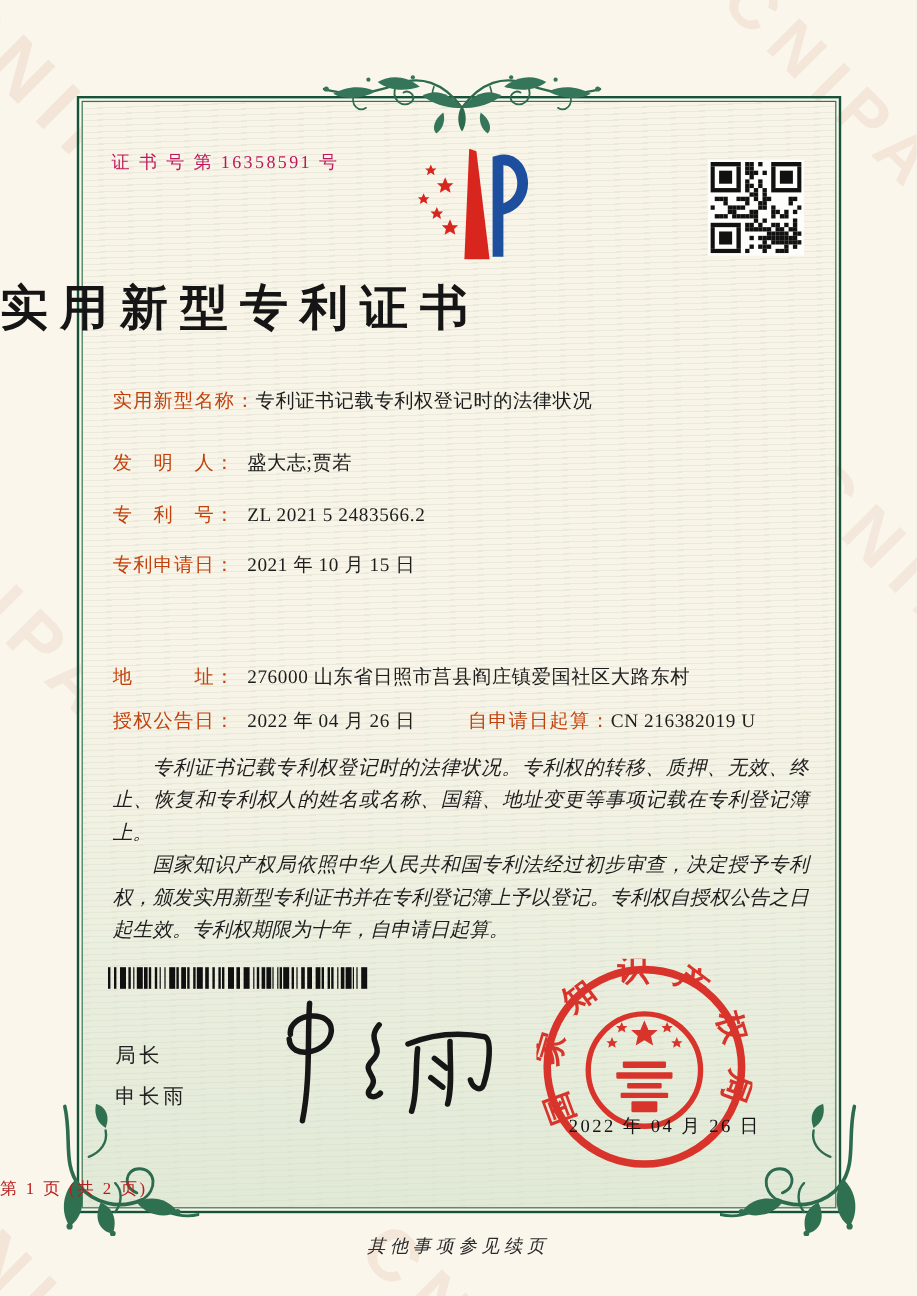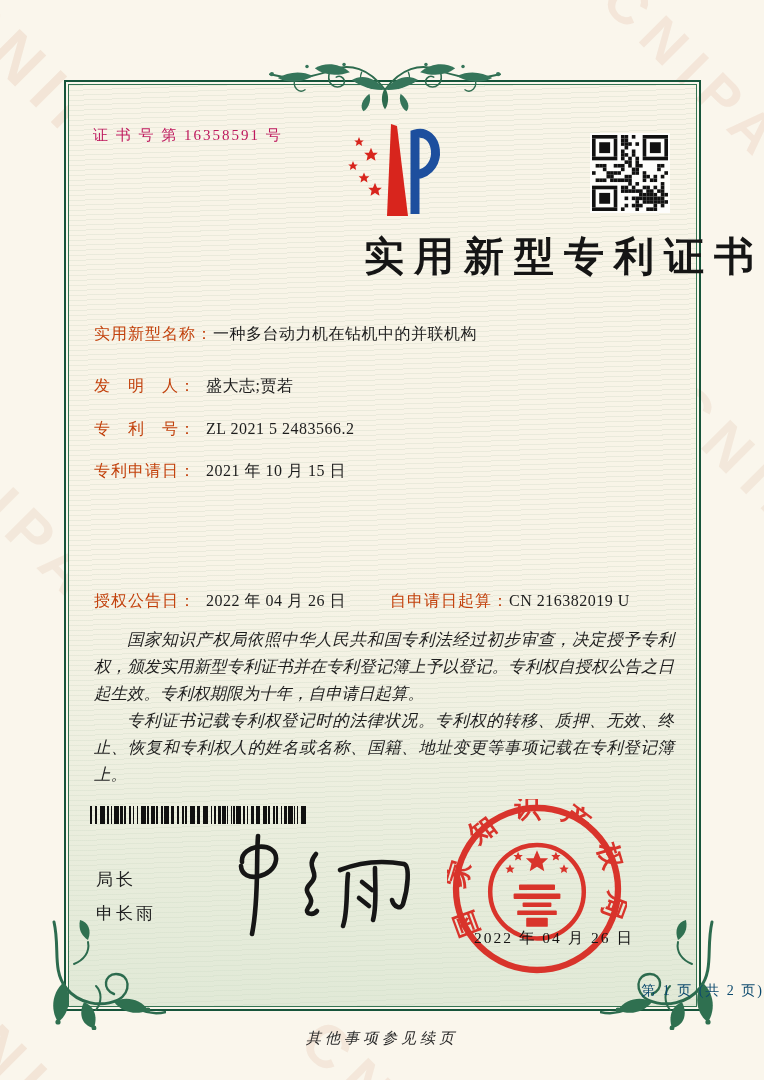--- a/index.html
+++ b/index.html
@@ -44,21 +44,21 @@
   .flourish.bl{left:44px;top:918px;}
   .flourish.br{left:600px;top:918px;transform:scaleX(-1);}
   
   .cert-no{
     position:absolute;left:93px;top:126px;font-size:15px;color:#be185d;
     letter-spacing:2px;
   }
   .logo{position:absolute;left:328px;top:124px;width:114px;height:98px;}
   .qr{position:absolute;left:590px;top:133px;width:76px;height:76px;background:#fdfdfb;padding:2px;}
   .title{
-    position:absolute;left:0;top:229px;width:100%;text-align:right;
+    position:absolute;left:0;top:229px;width:100%;text-align:left;
     font-size:40px;font-weight:bold;letter-spacing:10px;color:#151515;
   }
   
   .row{
     position:absolute;left:94px;width:584px;font-size:16px;color:#222;
     white-space:nowrap;letter-spacing:.5px;
   }
   .row .lbl{display:inline-block;min-width:112px;letter-spacing:1px;color:#c2410c;}
   .row .val{color:#1d1d1d;}
   .r1{top:324px}.r2{top:376px}.r3{top:419px}.r4{top:461px}
@@ -76,22 +76,22 @@
   .barcode i{display:inline-block;height:18px;background:#101010;}
   .signer-title{position:absolute;left:96px;top:868px;font-size:17px;color:#222;letter-spacing:3px;}
   .signer-name{position:absolute;left:96px;top:902px;font-size:17px;color:#222;letter-spacing:3px;}
   .signature{position:absolute;left:212px;top:828px;width:212px;height:118px;}
   .seal{position:absolute;left:447px;top:799px;width:180px;height:180px;opacity:.92;}
   .seal-date{
     position:absolute;left:474px;top:928px;width:160px;font-size:15.5px;
     letter-spacing:2px;color:#141414;z-index:5;
   }
   .page-number{
-    position:absolute;left:0;top:982px;width:764px;text-align:right;
-    font-size:14px;color:#0c4a6e;letter-spacing:2px;
+    position:absolute;left:0;top:982px;width:764px;text-align:left;
+    font-size:14px;color:#b91c1c;letter-spacing:2px;
   }
   .continuation{
     position:absolute;left:0;top:1029px;width:764px;text-align:center;
     font-size:15px;font-style:italic;color:#2a2a2a;letter-spacing:4px;
   }
 </style>
 </head>
 <body>
 
 <div class="page">
@@ -316,41 +316,44 @@
       <rect x="28.95" y="72.38" width="3.62" height="3.62" fill="#111"></rect>
       <rect x="43.43" y="72.38" width="3.62" height="3.62" fill="#111"></rect>
       <rect x="54.29" y="72.38" width="3.62" height="3.62" fill="#111"></rect>
       <rect x="57.90" y="72.38" width="3.62" height="3.62" fill="#111"></rect>
       <rect x="61.52" y="72.38" width="3.62" height="3.62" fill="#111"></rect>
     </svg>
 
   <div class="title">实用新型专利证书</div>
 
   <div class="row r1">
-    <span class="lbl">实用新型名称：</span><span class="val">一种多台动力机在钻机中的并联机构</span>
+    <span class="lbl">实用新型名称：</span><span class="val">专利证书记载专利权登记时的法律状况</span>
   </div>
   <div class="row r2">
     <span class="lbl">发　明　人：</span><span class="val">盛大志;贾若</span>
   </div>
   <div class="row r3">
     <span class="lbl">专　利　号：</span><span class="val">ZL 2021 5 2483566.2</span>
   </div>
   <div class="row r4">
     <span class="lbl">专利申请日：</span><span class="val">2021 年 10 月 15 日</span>
+  </div>
+  <div class="row r6">
+    <span class="lbl">地　　　址：</span><span class="val">276000 山东省日照市莒县阎庄镇爱国社区大路东村</span>
   </div>
   <div class="row r7">
     <span class="lbl">授权公告日：</span><span class="val">2022 年 04 月 26 日</span>
     <span class="pair2">
       <span class="lbl">自申请日起算：</span><span class="val">CN 216382019 U</span>
     </span>
   </div>
 
   <div class="body-text">
+    <p>专利证书记载专利权登记时的法律状况。专利权的转移、质押、无效、终止、恢复和专利权人的姓名或名称、国籍、地址变更等事项记载在专利登记簿上。</p>
     <p>国家知识产权局依照中华人民共和国专利法经过初步审查，决定授予专利权，颁发实用新型专利证书并在专利登记簿上予以登记。专利权自授权公告之日起生效。专利权期限为十年，自申请日起算。</p>
-    <p>专利证书记载专利权登记时的法律状况。专利权的转移、质押、无效、终止、恢复和专利权人的姓名或名称、国籍、地址变更等事项记载在专利登记簿上。</p>
   </div>
 
   <div class="barcode" id="barcode"><i style="width: 2.4px; margin-right: 3px;"></i><i style="width: 1.8px; margin-right: 3px;"></i><i style="width: 4.6px; margin-right: 2.2px;"></i><i style="width: 2.4px; margin-right: 1.6px;"></i><i style="width: 1.4px; margin-right: 1.6px;"></i><i style="width: 4.6px; margin-right: 1.2px;"></i><i style="width: 3.4px; margin-right: 1.2px;"></i><i style="width: 1.8px; margin-right: 3px;"></i><i style="width: 2.4px; margin-right: 1.2px;"></i><i style="width: 1.8px; margin-right: 2.2px;"></i><i style="width: 1.8px; margin-right: 3px;"></i><i style="width: 4.6px; margin-right: 1.2px;"></i><i style="width: 1.8px; margin-right: 2.2px;"></i><i style="width: 3.4px; margin-right: 1.2px;"></i><i style="width: 1.8px; margin-right: 3px;"></i><i style="width: 2.4px; margin-right: 1.2px;"></i><i style="width: 4.6px; margin-right: 2.2px;"></i><i style="width: 3.4px; margin-right: 2.2px;"></i><i style="width: 2.4px; margin-right: 3px;"></i><i style="width: 1.8px; margin-right: 1.6px;"></i><i style="width: 1.8px; margin-right: 3px;"></i><i style="width: 4.6px; margin-right: 2.2px;"></i><i style="width: 3.4px; margin-right: 3px;"></i><i style="width: 4.6px; margin-right: 3px;"></i><i style="width: 1.4px; margin-right: 1.6px;"></i><i style="width: 2.4px; margin-right: 1.6px;"></i><i style="width: 3.4px; margin-right: 1.2px;"></i><i style="width: 3.4px; margin-right: 1.2px;"></i><i style="width: 1.4px; margin-right: 2.2px;"></i><i style="width: 1.4px; margin-right: 1.2px;"></i><i style="width: 1.4px; margin-right: 1.6px;"></i><i style="width: 4.6px; margin-right: 2.2px;"></i><i style="width: 2.4px; margin-right: 1.2px;"></i><i style="width: 1.8px; margin-right: 3px;"></i><i style="width: 2.4px; margin-right: 2.2px;"></i><i style="width: 4.6px; margin-right: 3px;"></i><i style="width: 3.4px; margin-right: 1.6px;"></i><i style="width: 1.8px; margin-right: 3px;"></i><i style="width: 1.8px; margin-right: 1.2px;"></i><i style="width: 1.8px; margin-right: 3px;"></i><i style="width: 1.4px; margin-right: 1.2px;"></i><i style="width: 3.4px; margin-right: 1.2px;"></i><i style="width: 4.6px; margin-right: 1.2px;"></i><i style="width: 1.4px; margin-right: 1.2px;"></i><i style="width: 1.4px; margin-right: 3px;"></i><i style="width: 4.6px; margin-right: 3px;"></i></div>
 
   <div class="signer-title">局长</div>
   <div class="signer-name">申长雨</div>
 
   <svg class="signature" viewBox="0 0 212 118">
     <g stroke="#161616" stroke-width="4.6" fill="none" stroke-linecap="round" stroke-linejoin="round">
       <path d="M30,34 C28,16 66,12 64,32 C62,50 30,56 29,38"></path>

